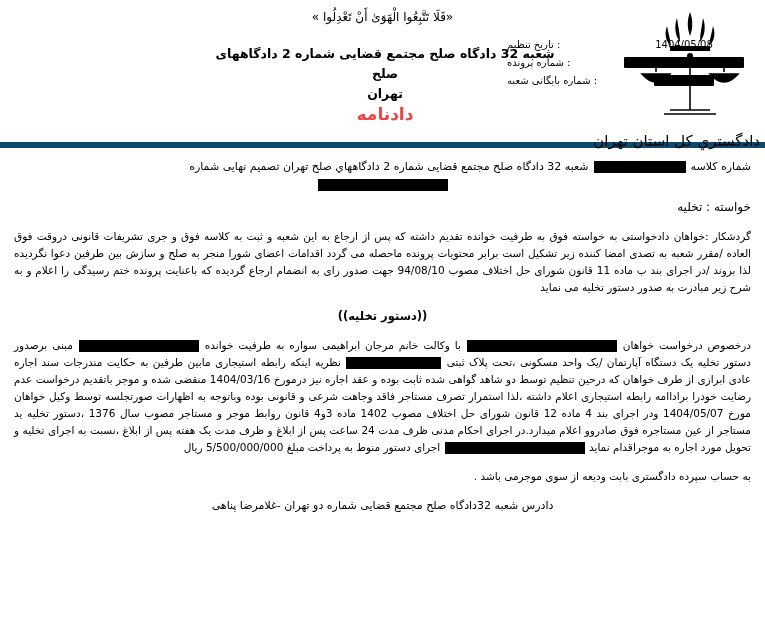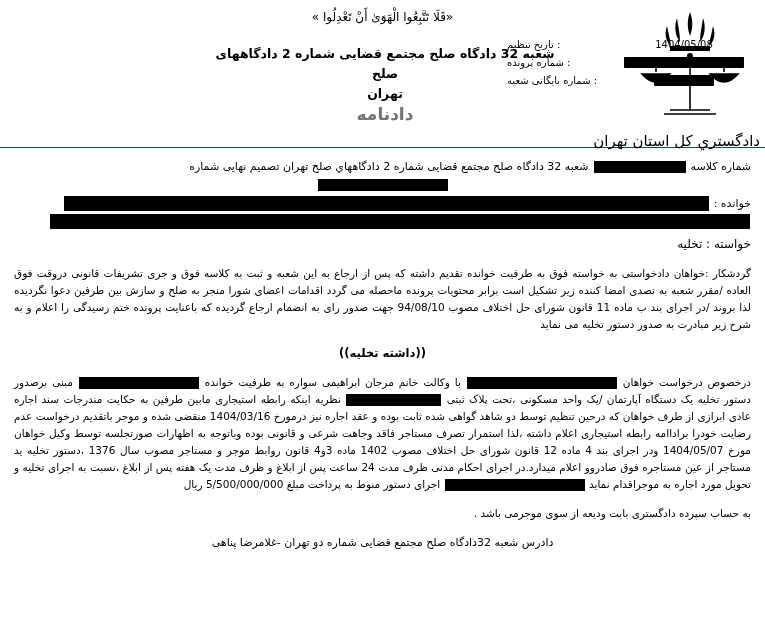--- a/index.html
+++ b/index.html
@@ -19,21 +19,21 @@
     position: relative;
     width: 765px;
     height: 620px;
     box-sizing: border-box;
   }
 
   
   .header {
     position: relative;
     height: 148px;
-    border-bottom: 1px solid #0c4a6e;
+    border-bottom: 6px solid #0c4a6e;
     box-sizing: border-box;
   }
   .hadith {
     position: absolute;
     top: 10px;
     left: 0;
     right: 0;
     text-align: center;
     font-size: 12px;
     letter-spacing: 0.3px;
@@ -94,21 +94,21 @@
     font-weight: bold;
   }
   .doc-type {
     position: absolute;
     top: 104px;
     left: 215px;
     width: 340px;
     text-align: center;
     font-size: 17px;
     font-weight: bold;
-    color: #737373;
+    color: #ef4444;
   }
 
   
   .emblem-box {
     position: absolute;
     top: 4px;
     left: 620px;
     width: 140px;
     height: 142px;
     text-align: center;
@@ -242,35 +242,26 @@
     <div class="row-line">
       <span class="field-label">شماره کلاسه</span>
       <span class="inline-black" style="width:92px;"></span>
       <span class="field-label">شعبه 32 دادگاه صلح مجتمع قضایی شماره 2 دادگاههاي صلح تهران تصمیم نهایی شماره</span>
     </div>
     <div class="row-line" style="justify-content:center;">
       <span class="inline-black" style="width:130px;"></span>
     </div>
 
 
-    <div class="party-block">
-      <div class="row-line">
-        <span class="field-label">خوانده :</span>
-        <span class="inline-black" style="width:645px;height:15px;"></span>
-      </div>
-      <div class="row-line">
-        <span class="inline-black" style="width:700px;height:15px;"></span>
-      </div>
-    </div>
 
     <div class="subject-line">خواسته : تخلیه</div>
 
     <div class="para">گردشکار :خواهان دادخواستی به خواسته فوق به طرفیت خوانده تقدیم داشته که پس از ارجاع به این شعبه و ثبت به کلاسه فوق و جری تشریفات قانونی دروقت فوق العاده /مقرر شعبه به تصدی امضا کننده زیر تشکیل است برابر محتویات پرونده ماحصله می گردد اقدامات اعضای شورا منجر به صلح و سازش بین طرفین دعوا نگردیده لذا بروند /در اجرای بند ب ماده 11 قانون شورای حل اختلاف مصوب 94/08/10 جهت صدور رای به انضمام ارجاع گردیده که باعنایت پرونده ختم رسیدگی را اعلام و به شرح زیر مبادرت به صدور دستور تخلیه می نماید</div>
 
-    <div class="order-title">((داشته تخلیه))</div>
+    <div class="order-title">((دستور تخلیه))</div>
 
     <div class="para">درخصوص درخواست خواهان <span class="inline-black" style="width:150px;"></span> با وکالت خانم مرجان ابراهیمی سواره به طرفیت خوانده <span class="inline-black" style="width:120px;"></span> مبنی برصدور دستور تخلیه یک دستگاه آپارتمان /یک واحد مسکونی ،تحت پلاک ثبتی <span class="inline-black" style="width:95px;"></span> نظریه اینکه رابطه استیجاری مابین طرفین به حکایت مندرجات سند اجاره عادی ابرازی از طرف خواهان که درحین تنظیم توسط دو شاهد گواهی شده ثابت بوده و عقد اجاره نیز درمورخ 1404/03/16 منقضی شده و موجر باتقدیم درخواست عدم رضایت خودرا براداامه رابطه استیجاری اعلام داشته ،لذا استمرار تصرف مستاجر فاقد وجاهت شرعی و قانونی بوده وباتوجه به اظهارات صورتجلسه توسط وکیل خواهان مورخ 1404/05/07 ودر اجرای بند 4 ماده 12 قانون شورای حل اختلاف مصوب 1402 ماده 3و4 قانون روابط موجر و مستاجر مصوب سال 1376 ،دستور تخلیه ید مستاجر از عین مستاجره فوق صادروو اعلام میدارد.در اجرای احکام مدنی ظرف مدت 24 ساعت پس از ابلاغ و ظرف مدت یک هفته پس از ابلاغ ،نسبت به اجرای تخلیه و تحویل مورد اجاره به موجراقدام نماید <span class="inline-black" style="width:140px;"></span> اجرای دستور منوط به پرداخت مبلغ 5/500/000/000 ریال</div>
 
     <div class="para">به حساب سپرده دادگستری بابت ودیعه از سوی موجرمی باشد .</div>
 
     <div class="signature">دادرس شعبه 32دادگاه صلح مجتمع قضایی شماره دو تهران -غلامرضا پناهی</div>
   </div>
 </div>
 
 </body></html>

